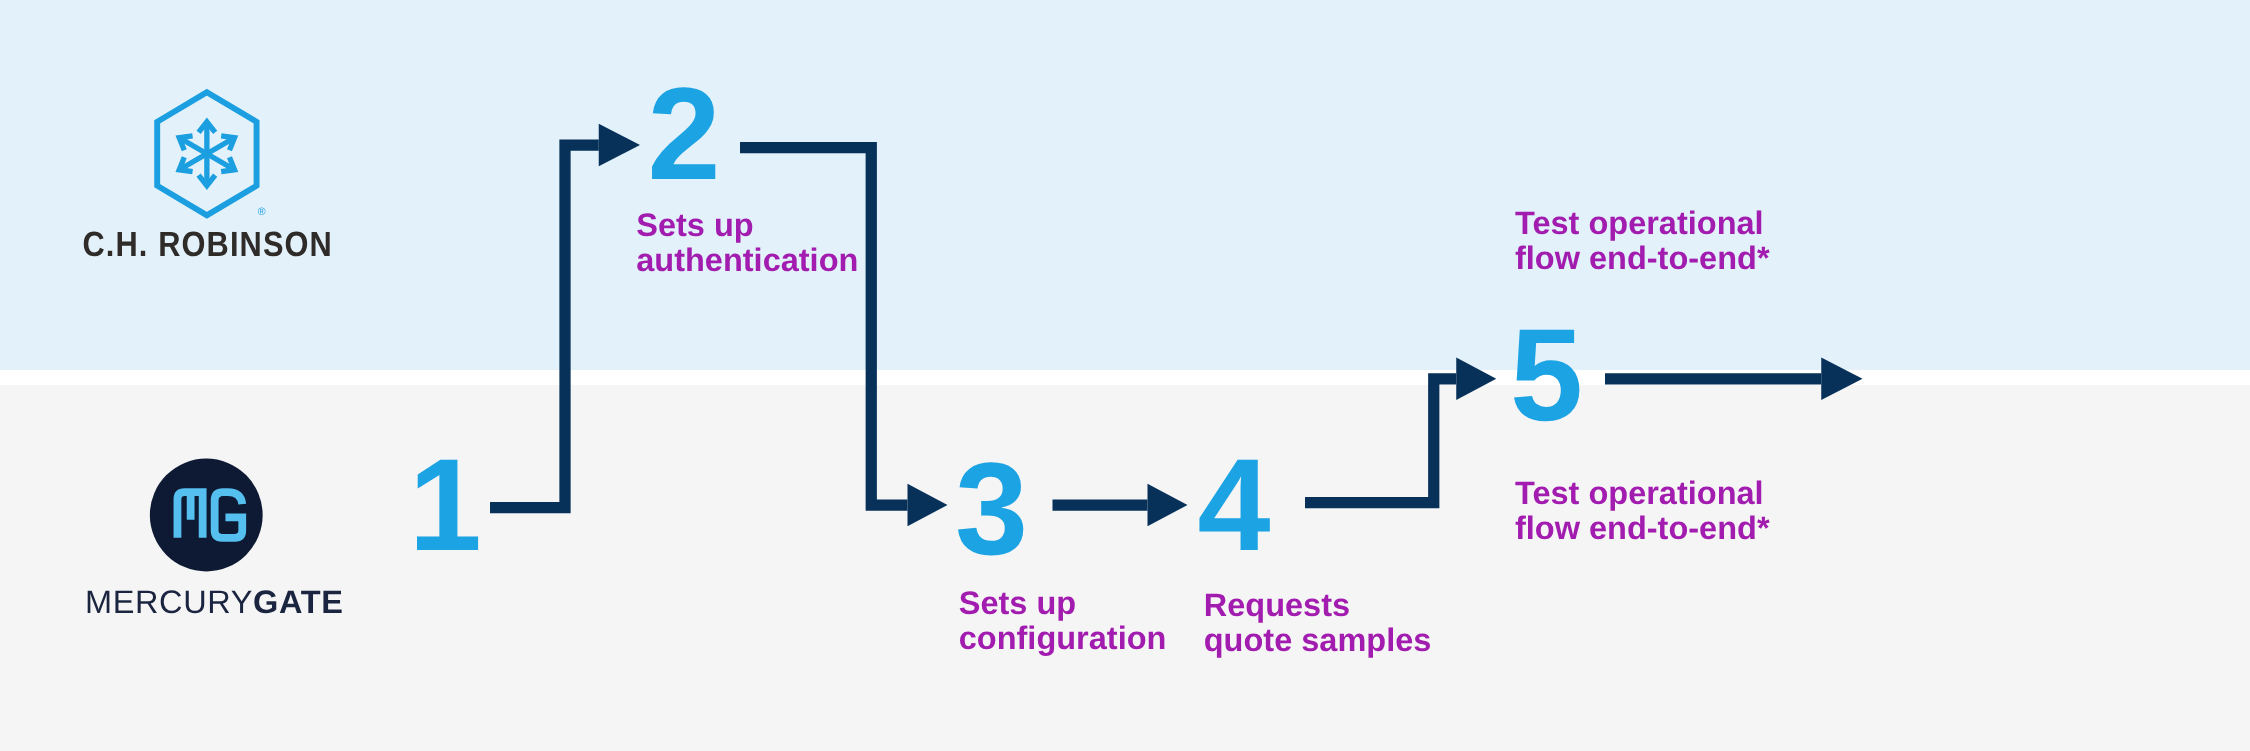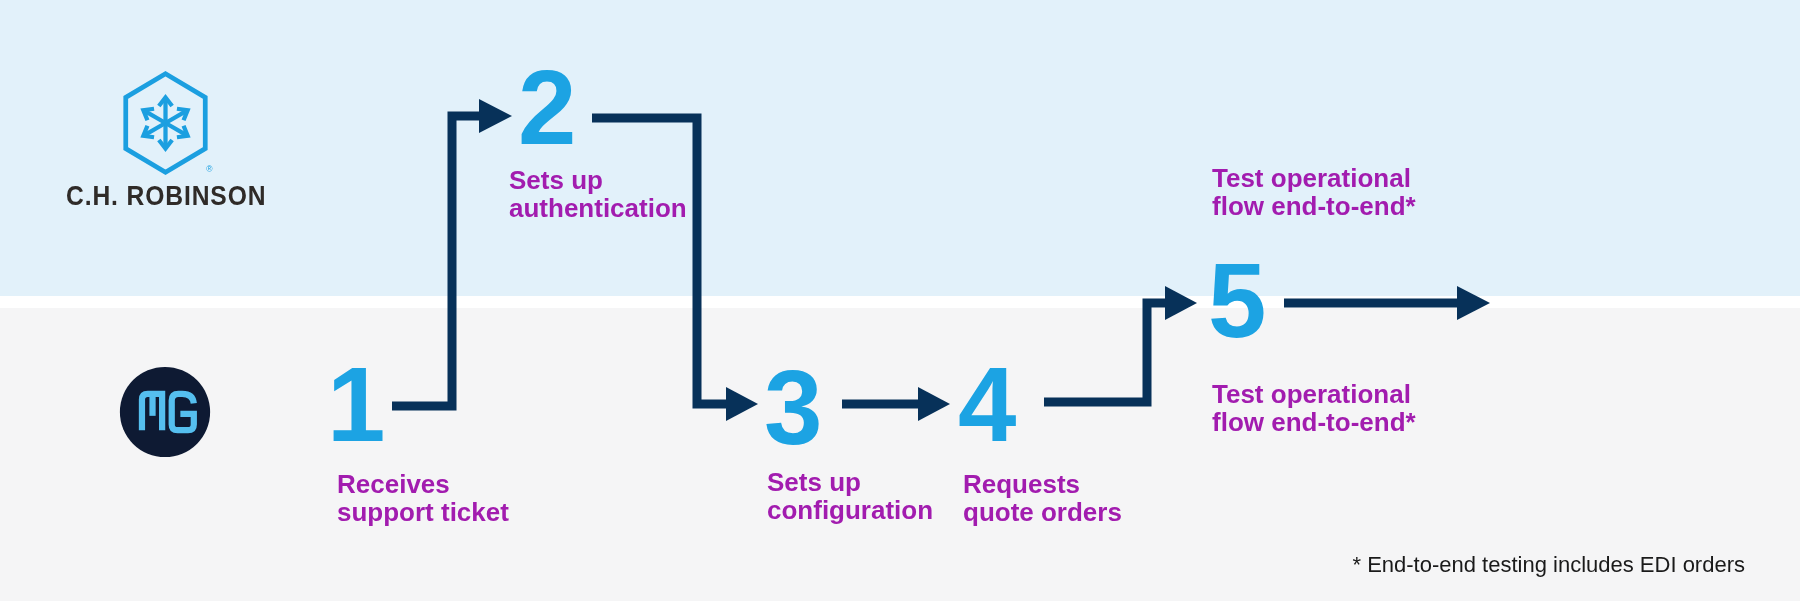--- a/index.html
+++ b/index.html
@@ -160,36 +160,34 @@
   <div class="mg-logo-box">
     <svg viewBox="0 0 100 100" width="96" height="96">
       <circle cx="50" cy="50" r="47" fill="#0e1a33"></circle>
       <g stroke="#55bfef" stroke-width="6.5" fill="none">
         <path d="M 26 69 L 26 37 Q 26 31 32 31 L 47 31 L 47 69"></path>
         <line x1="37" y1="34" x2="37" y2="54"></line>
         <path d="M 66 52 L 80 52 L 80 63 Q 80 69 74 69 L 63 69 Q 57 69 57 63 L 57 38 Q 57 31 64 31 L 68 31 Q 79 31 80 41"></path>
       </g>
     </svg>
   </div>
+  <div class="mg-wordmark"><span class="mg-regular">MERCURY</span><span class="mg-bold">GATE</span></div>
 
   <div class="step-number num-1">1</div>
   <div class="step-number num-2">2</div>
   <div class="step-number num-3">3</div>
   <div class="step-number num-4">4</div>
   <div class="step-number num-5">5</div>
 
-  <div class="step-label lbl-1">Receives
-support ticket</div>
   <div class="step-label lbl-2">Sets up
 authentication</div>
   <div class="step-label lbl-3">Sets up
 configuration</div>
   <div class="step-label lbl-4">Requests
-quote orders</div>
+quote samples</div>
   <div class="step-label lbl-5-top">Test operational
 flow end-to-end*</div>
   <div class="step-label lbl-5-bottom">Test operational
 flow end-to-end*</div>
 
 
-  <div class="footnote">* End-to-end testing includes EDI orders</div>
 
 </div>
 
 </body></html>

